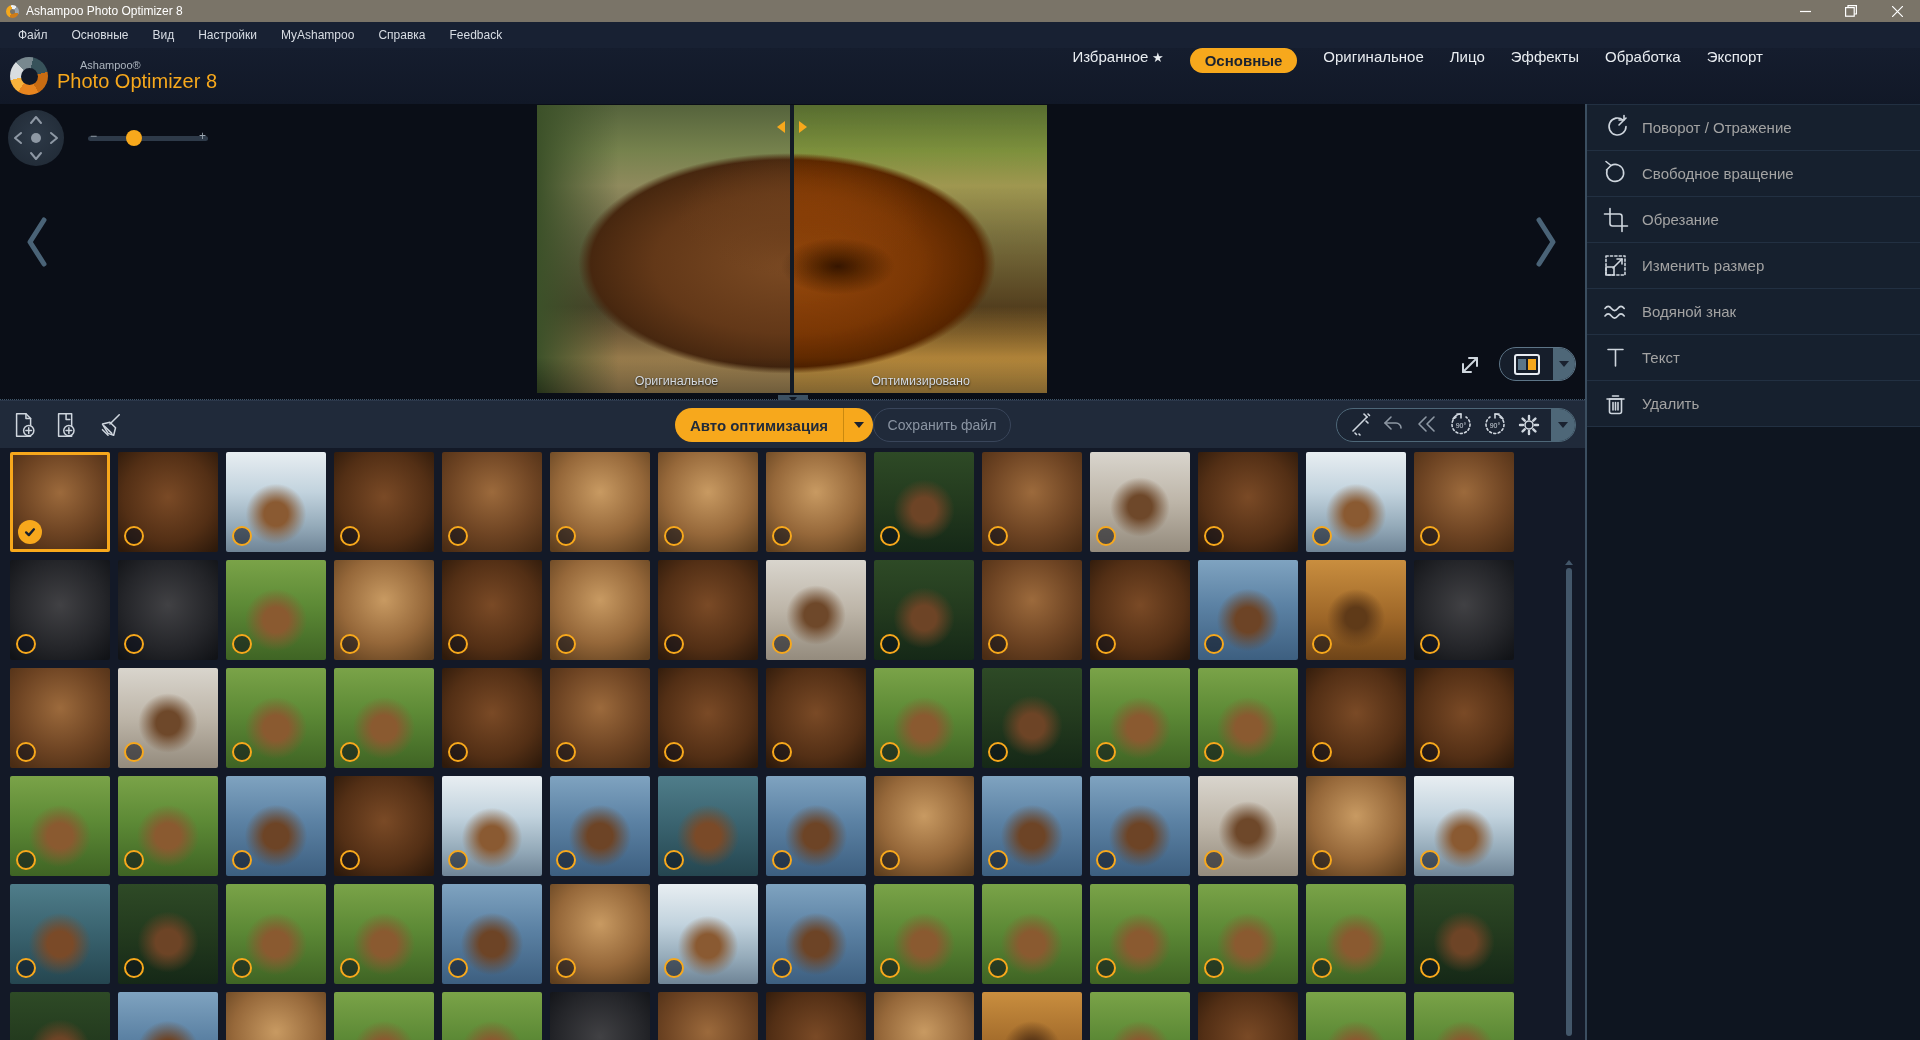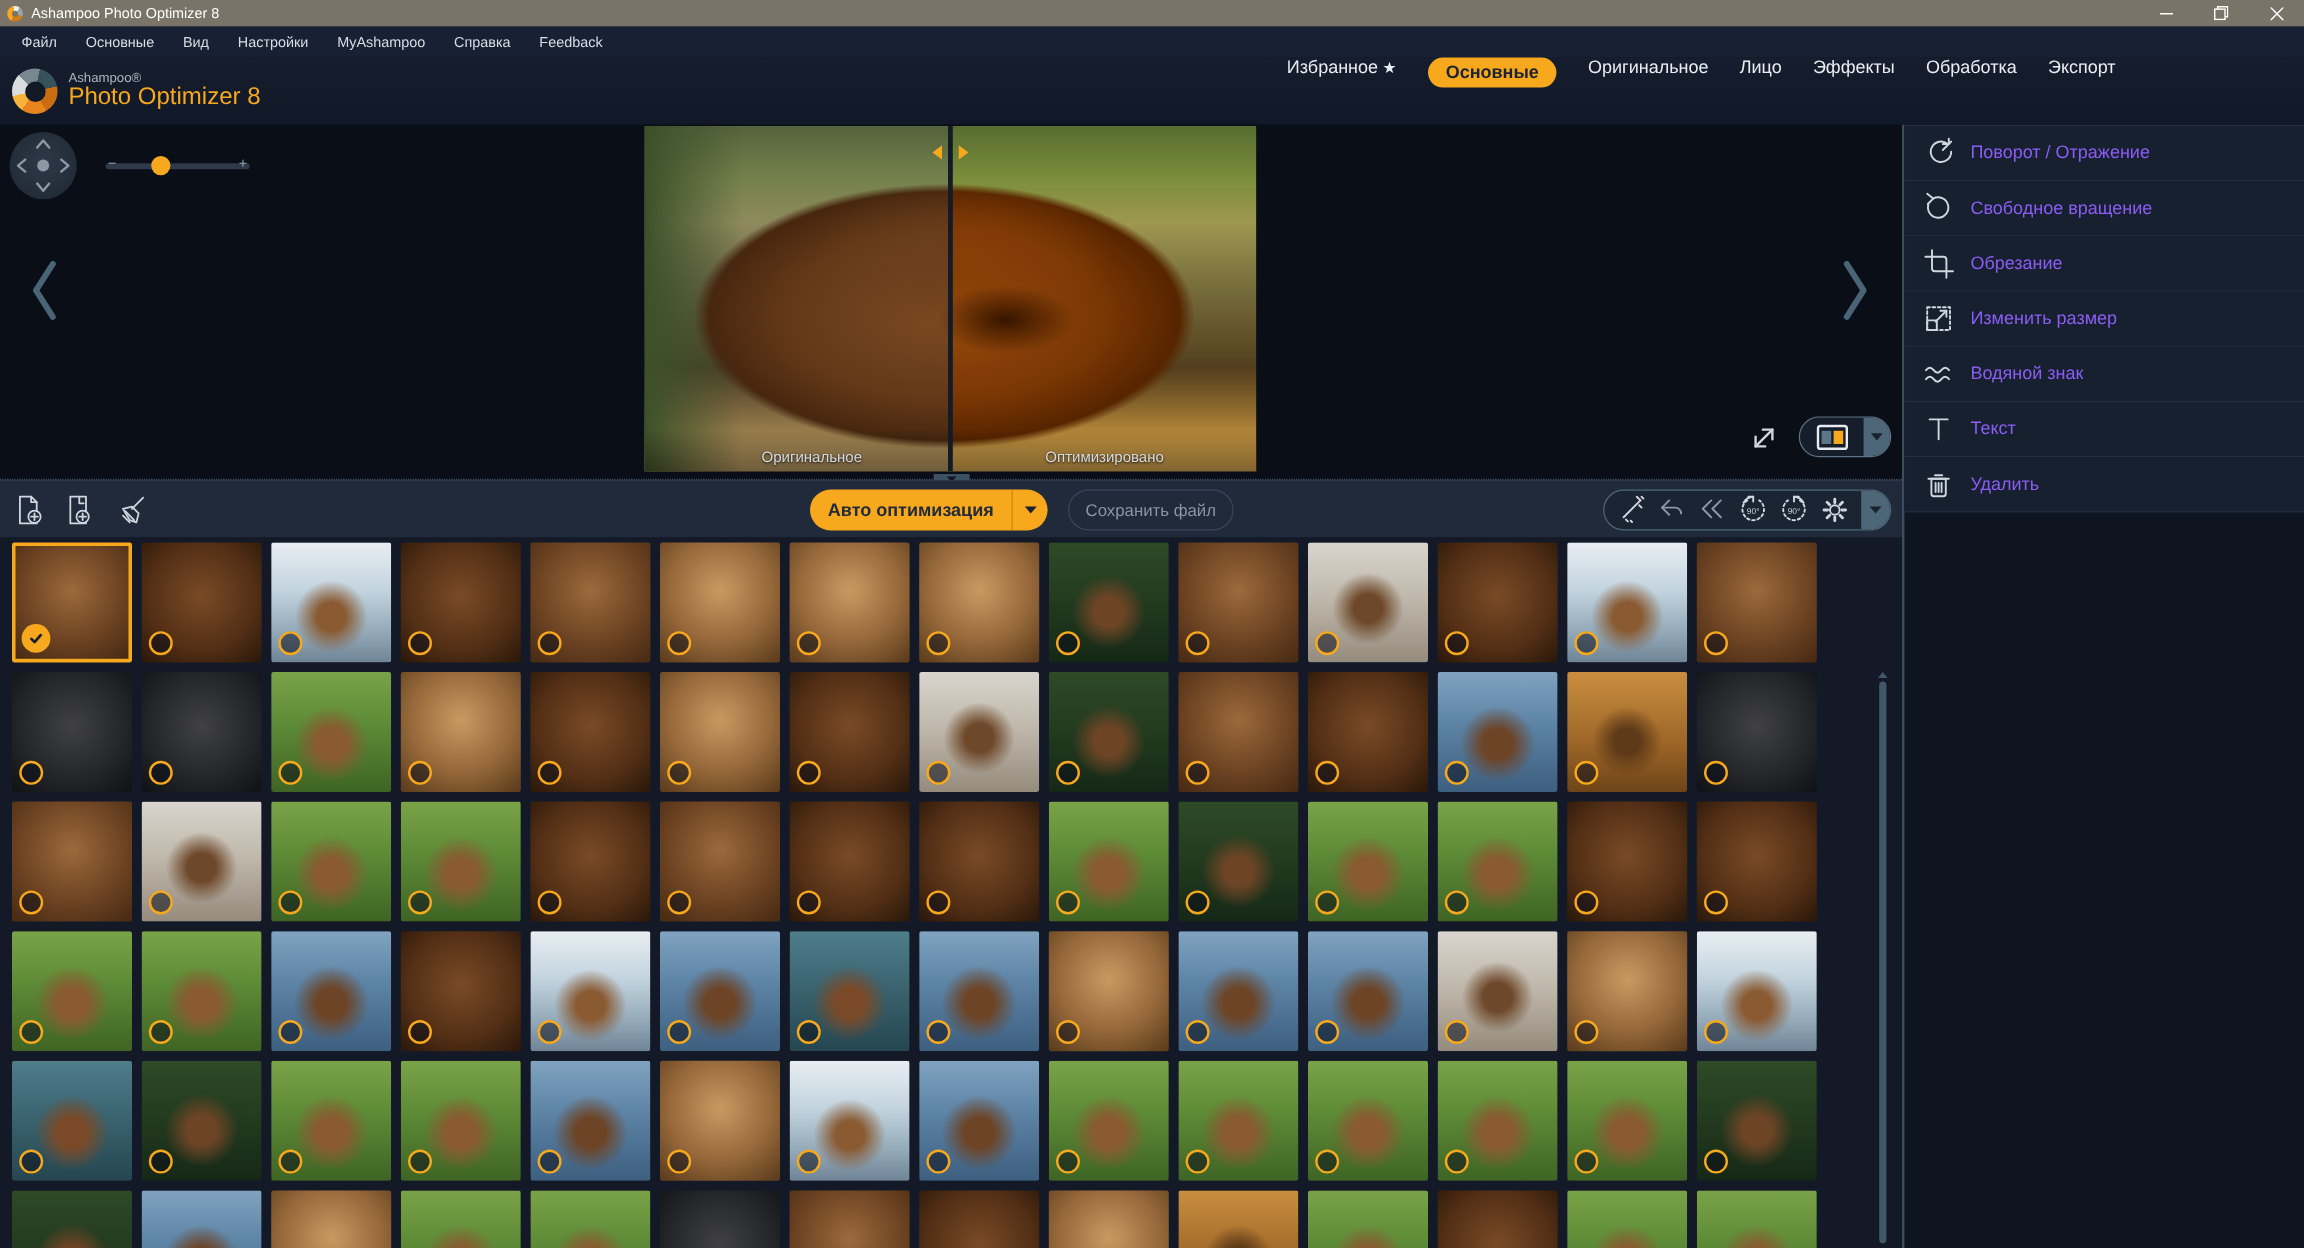--- a/index.html
+++ b/index.html
@@ -22,21 +22,21 @@
   .menu-item { color:#d8dde4; font-size:12px; padding:3px 10px; cursor:default; }
 
   
   .header { position:relative; height:56px; background:linear-gradient(180deg,#151d2e,#111827); display:flex; align-items:center; }
   .brand { display:flex; align-items:center; margin-left:10px; }
   .brand-ring { width:38px; height:38px; border-radius:50%;
     background:conic-gradient(from 150deg,#e8851f 0 18%,#f7b23c 18% 30%,#d9dde0 30% 46%,#78888f 46% 62%,#37525a 62% 80%,#c96c12 80% 100%);
     display:flex; align-items:center; justify-content:center; }
   .brand-ring i { width:17px; height:17px; border-radius:50%; background:#121927; }
   .brand-text { margin-left:9px; line-height:1.05; }
-  .brand-company { font-size:11px; color:#aeb6bf; }
+  .brand-company { font-size:11px; color:#aeb6bf;margin-left:23px; }
   .brand-product { font-size:20px; color:#f7a81c; }
   .tabs { position:absolute; right:157px; top:0; height:56px; display:flex; align-items:flex-start; gap:26px; }
   .tab { color:#e9edf1; font-size:15px; cursor:pointer; white-space:nowrap; }
   .tab .star { color:#e9edf1; font-size:13px; }
   .tab.active { background:#f7a81c; color:#1b2230; font-weight:bold; padding:4px 15px; border-radius:14px; }
 
   
   .main { position:relative; height:936px; display:flex; }
   .left-col { position:relative; width:1585px; height:936px; }
   .right-panel { position:relative; width:335px; height:936px; background:#0e1520; border-left:2px solid #3b4e60; }
@@ -87,21 +87,21 @@
   .tri-down { width:0; height:0; border-left:5px solid transparent; border-right:5px solid transparent; border-top:6px solid #1a2230; }
 
   .collapse-handle { position:absolute; left:50%; bottom:-5px; transform:translateX(-50%); width:30px; height:9px;
     background:#3c5163; border-radius:0 0 5px 5px; display:flex; align-items:center; justify-content:center; cursor:pointer; }
   .collapse-handle .tri-down { border-left-width:4px; border-right-width:4px; border-top-width:5px; border-top-color:#101722; }
 
   
   .toolbar { position:relative; height:48px; background:#202a3a; border-top:1px solid #2b374a; }
   .tb-left { position:absolute; left:8px; top:0; height:48px; display:flex; align-items:center; gap:8px; }
   .tb-icon { width:34px; height:34px; display:flex; align-items:center; justify-content:center; cursor:pointer; }
-  .tb-center { position:absolute; left:675px; top:7px; display:flex; gap:17px; }
+  .tb-center { position:absolute; left:675px; top:7px; display:flex; gap:0; }
   .btn-auto { width:198px; height:34px; background:#f7a81c; border-radius:17px; display:flex; overflow:hidden; cursor:pointer; }
   .btn-auto .ba-main { flex:1; display:flex; align-items:center; justify-content:center;
     color:#222b3a; font-size:15px; font-weight:bold; }
   .btn-auto .ba-drop { width:30px; border-left:1px solid #c9890f; display:flex; align-items:center; justify-content:center; }
   .btn-save { width:138px; height:34px; border:1px solid #39455a; border-radius:17px; background:transparent;
     color:#8a94a2; font-size:14px; display:flex; align-items:center; justify-content:center; cursor:default; }
   .tb-right { position:absolute; right:9px; top:7px; height:34px; border:1px solid #4e6778; border-radius:17px;
     display:flex; overflow:hidden; background:#1b2433; }
   .tbr-icons { display:flex; align-items:center; padding:0 8px; gap:6px; }
   .tbr-btn { width:28px; height:28px; display:flex; align-items:center; justify-content:center; cursor:pointer; }
@@ -139,21 +139,21 @@
                       linear-gradient(180deg,#c98e3f 0%,#9c6527 60%,#6e4418 100%); }
 
   
   .gscroll { position:absolute; right:13px; top:456px; bottom:0; width:7px; }
   .gscroll .up { width:0; height:0; margin:0 auto 3px auto; border-left:4px solid transparent; border-right:4px solid transparent; border-bottom:5px solid #43576a; }
   .gscroll .bar { width:6px; margin:0 auto; height:calc(100% - 12px); background:#43576a; border-radius:3px; cursor:pointer; }
 
   
   .tools { border-top:1px solid #223042; }
   .tool-row { height:46px; background:#16202e; border-bottom:1px solid #223042; display:flex; align-items:center;
-    padding-left:14px; gap:13px; cursor:pointer; color:#8b5cf6; font-size:15px; }
+    padding-left:14px; gap:13px; cursor:pointer; color:#a3a3a3; font-size:15px; }
   .tool-ic { width:28px; height:28px; display:flex; align-items:center; justify-content:center; }
 
   svg.stk { stroke:#cfd6de; fill:none; stroke-width:1.6; stroke-linecap:round; stroke-linejoin:round; }
   svg.stk text { stroke:none; fill:#cfd6de; }
 </style>
 </head>
 <body>
 
 <div class="titlebar">
   <span class="app-ring">

